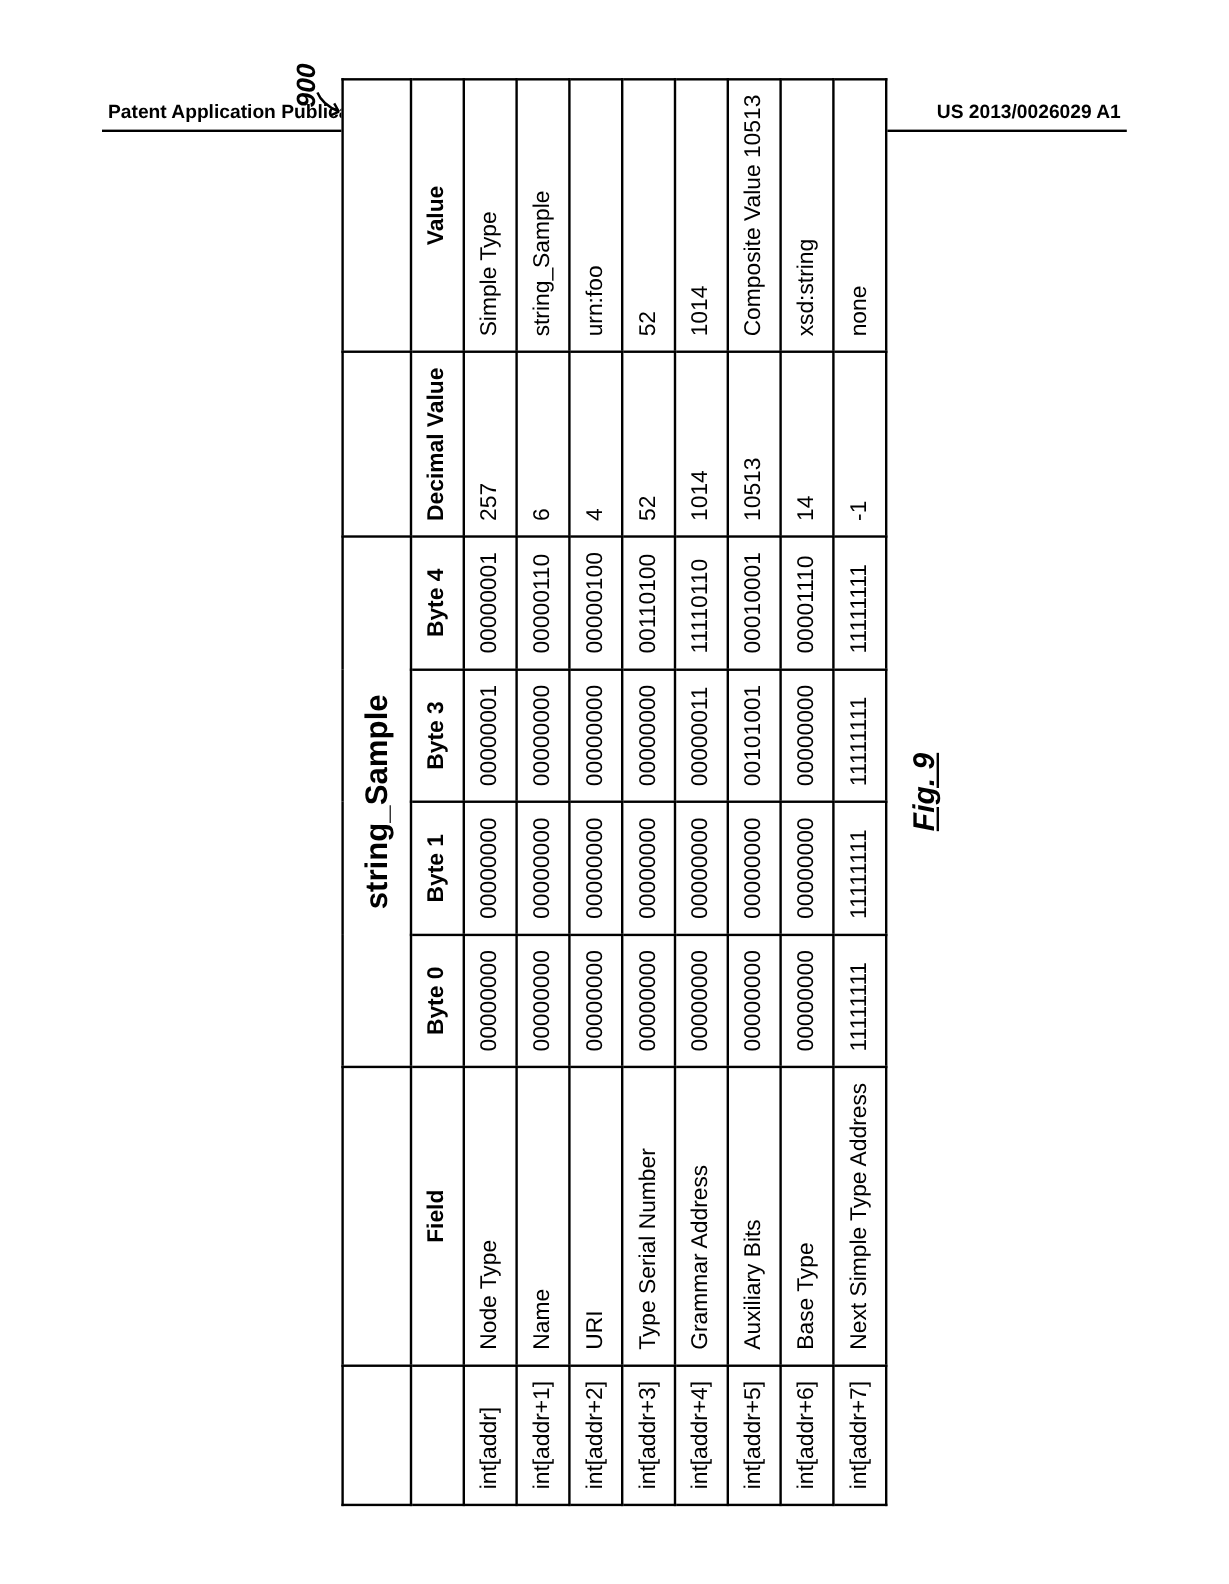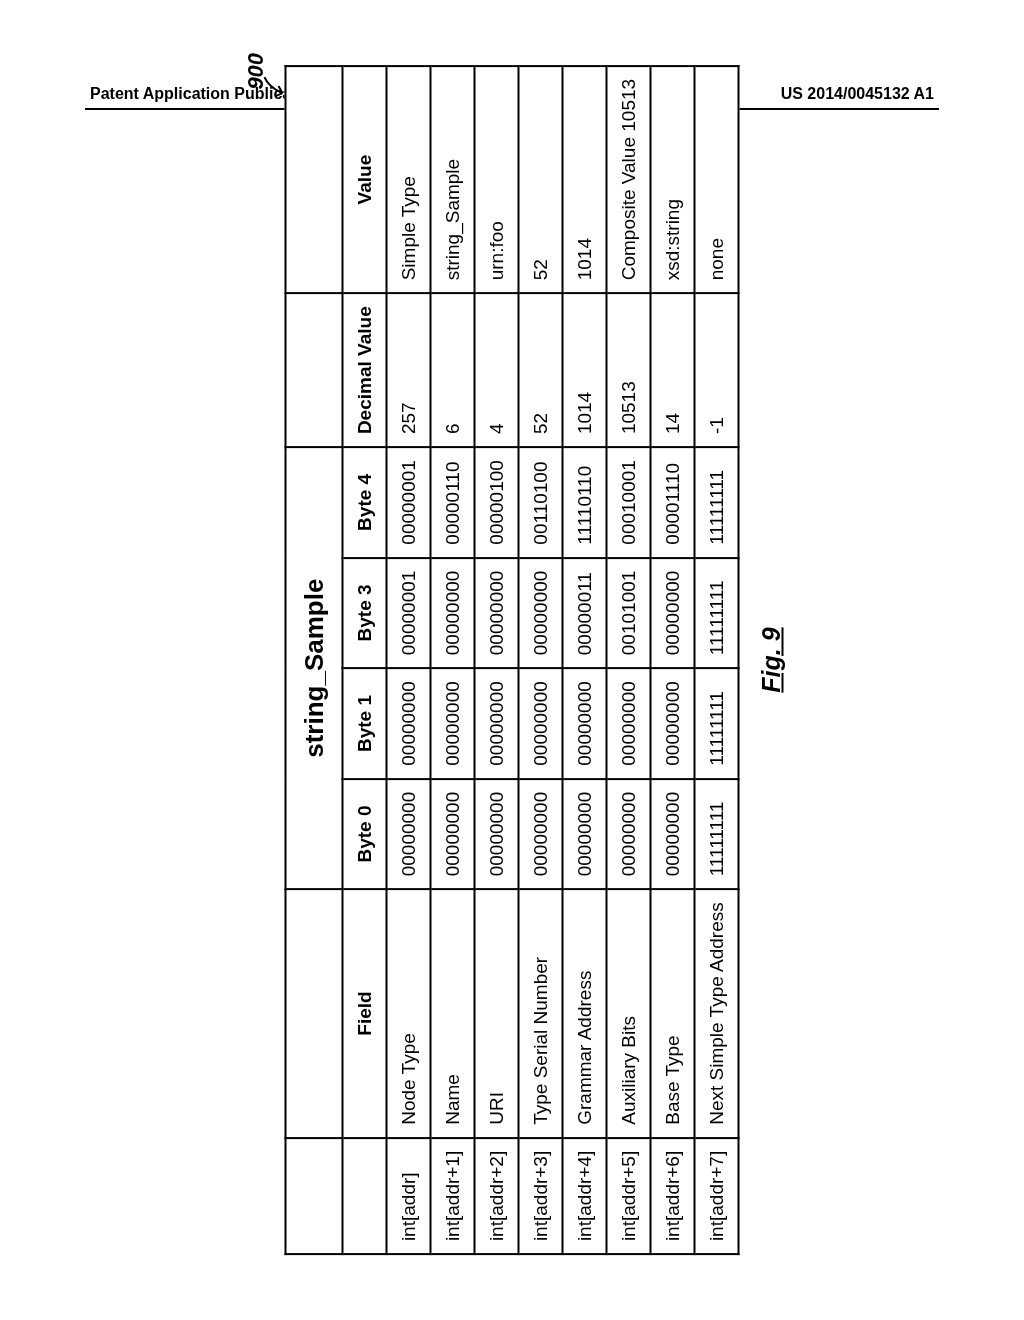--- a/index.html
+++ b/index.html
@@ -81,21 +81,21 @@
       font-style: italic;
       text-decoration: underline;
     }
   </style>
 </head>
 <body>
 
 <div class="header">
   <span>Patent Application Publication</span>
   <span>Jan. 23, 2014  Sheet 10 of 13</span>
-  <span>US 2014/0045132 A1</span>
+  <span>US 2013/0026029 A1</span>
 </div>
 <div class="header-rule"></div>
 
 <div class="figure-container">
   <div class="ref-label">900</div>
   <div class="ref-arrow">
     <svg viewBox="0 0 24 24">
         <path d="M 20 2 Q 10 6 4 20" stroke="black" stroke-width="2" fill="none"></path>
         <path d="M 4 20 L 1 13 M 4 20 L 11 16" stroke="black" stroke-width="2" fill="none"></path>
       </svg>

